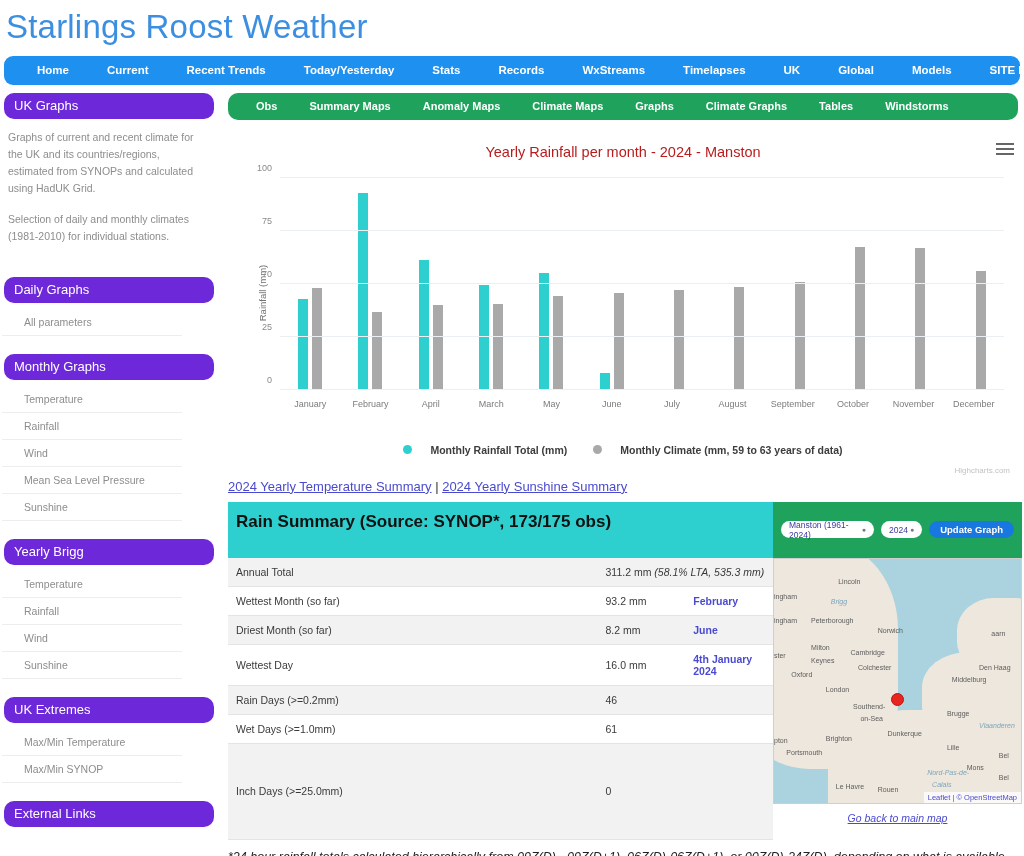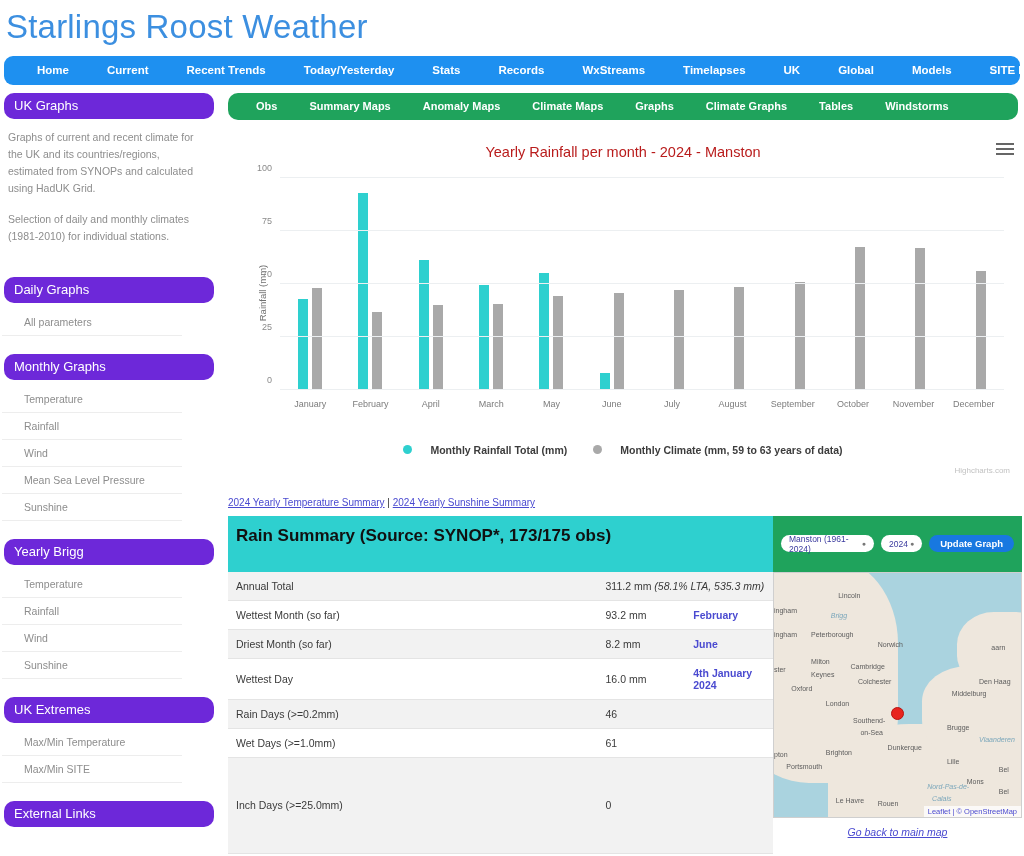--- a/index.html
+++ b/index.html
@@ -142,21 +142,21 @@
   .dot { width: 9px; height: 9px; border-radius: 50%; }
   .dot.actual { background: #2ed0cf; }
   .dot.climate { background: #a9a9a9; }
   .credit {
     text-align: right; font-size: 8px; color: #c2c2c2;
     padding: 10px 8px 0 0;
   }
 
   
   .sum-links {
-    margin-top: 22px; font-size: 10px; color: #4a4ad0;
+    margin-top: 4px; font-size: 13px; color: #4a4ad0;
   }
   .sum-links a { color: #4a4ad0; text-decoration: underline; }
   .sum-links .sep { color: #333; text-decoration: none; }
 
   
   .summary { display: flex; margin-top: 8px; }
   .sum-left { flex: 1 1 auto; min-width: 0; }
   .sum-right { width: 249px; flex: 0 0 249px; margin-left: 0; }
 
   .rain-head {
@@ -322,21 +322,21 @@
       <ul class="side-list">
         <li>Temperature</li>
         <li>Rainfall</li>
         <li>Wind</li>
         <li>Sunshine</li>
       </ul>
       <div class="side-gap"></div>
       <div class="side-head">UK Extremes</div>
       <ul class="side-list">
         <li>Max/Min Temperature</li>
-        <li>Max/Min SITE</li>
+        <li>Max/Min SYNOP</li>
       </ul>
       <div class="side-gap"></div>
       <div class="side-head">External Links</div>
     </aside>
 
   <section class="main">
 
     <nav class="subnav" id="subnav">
         <a href="#">Obs</a>
         <a href="#">Summary Maps</a>

